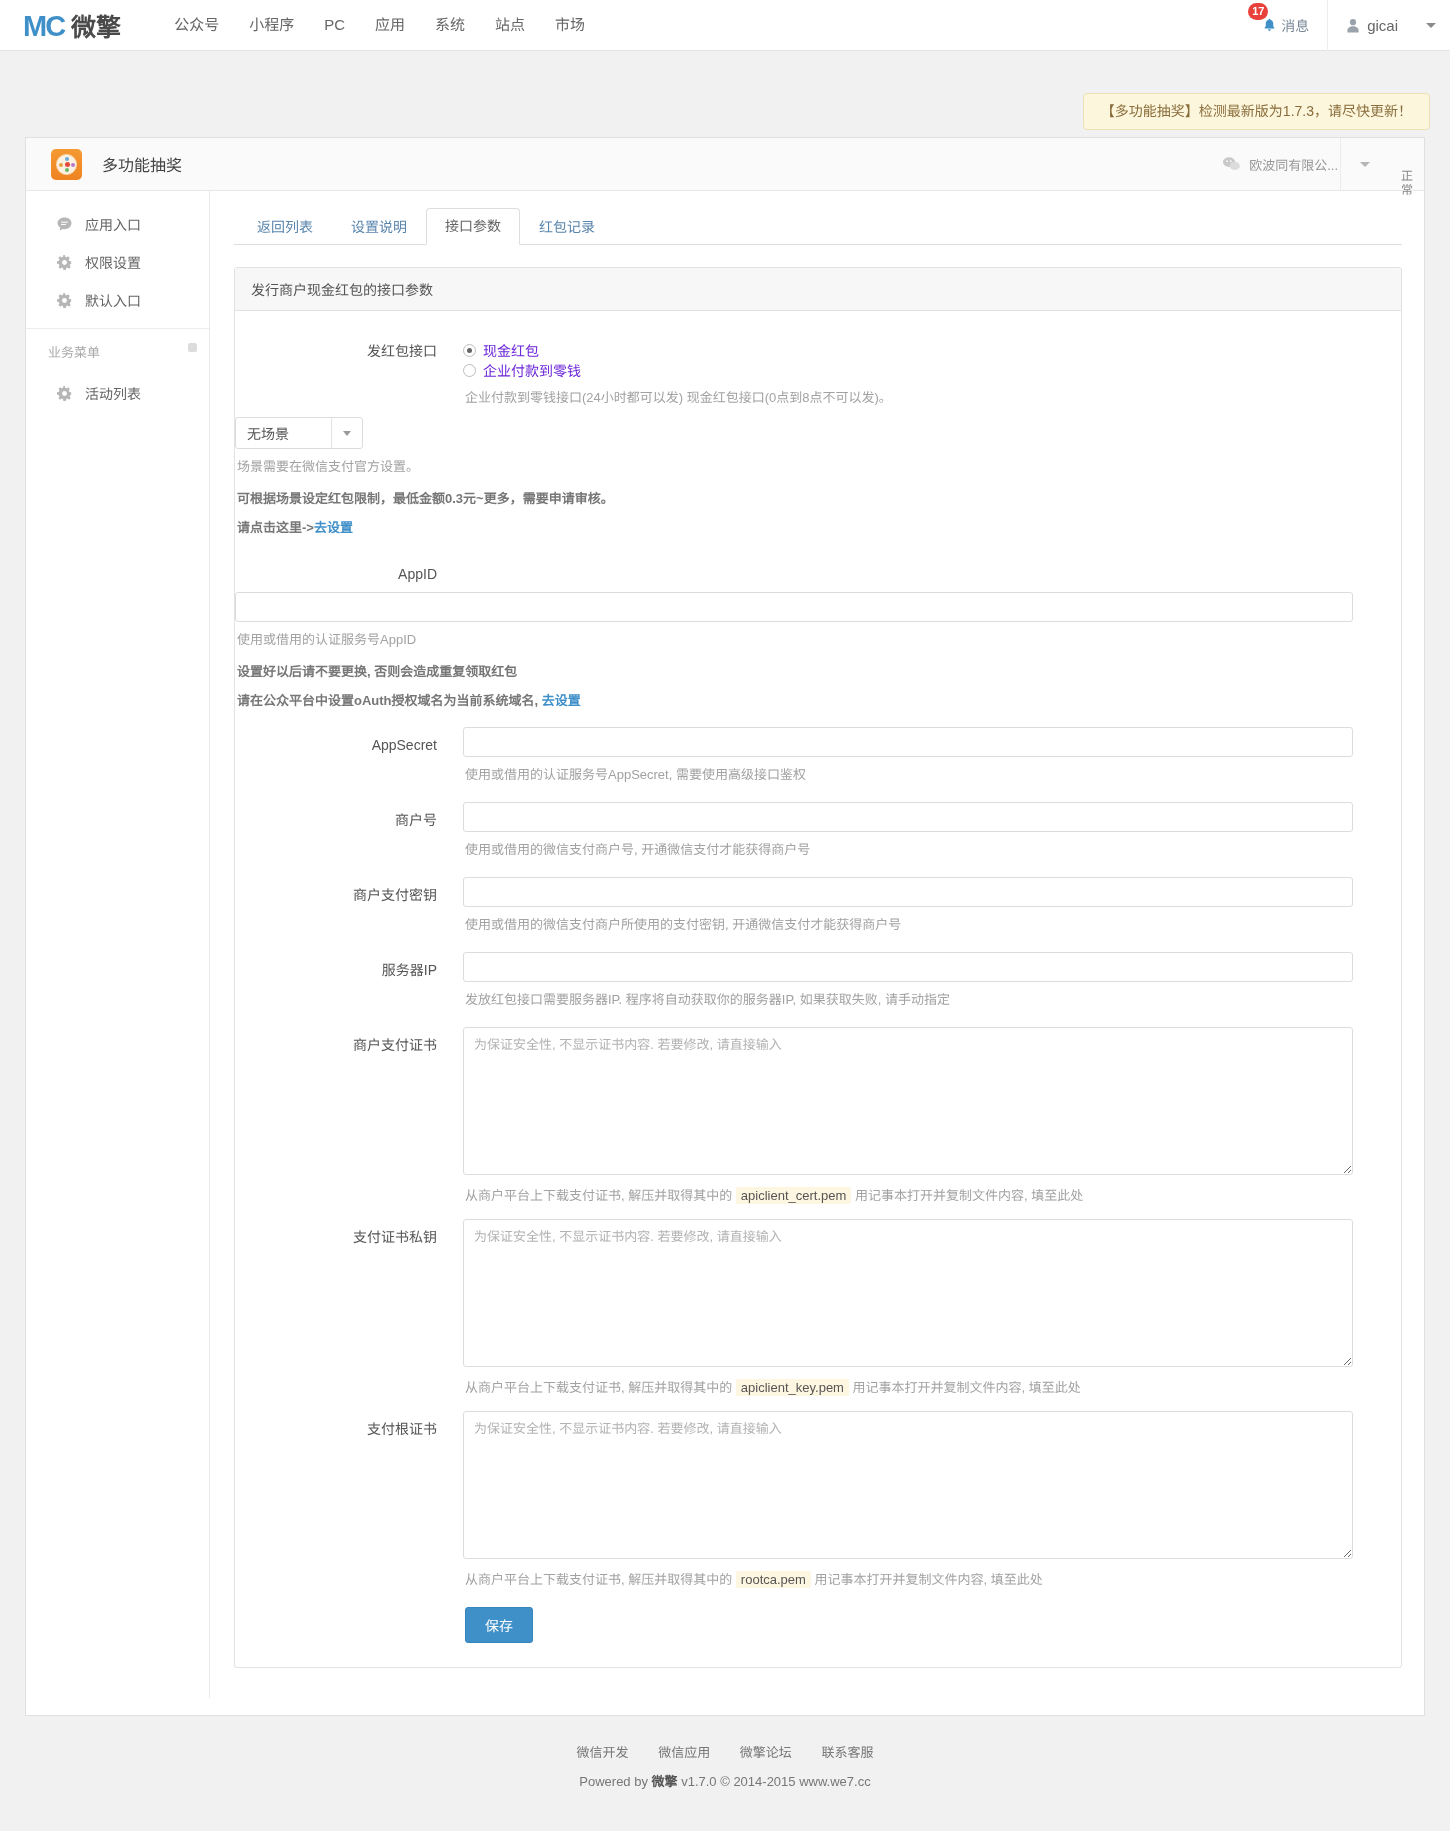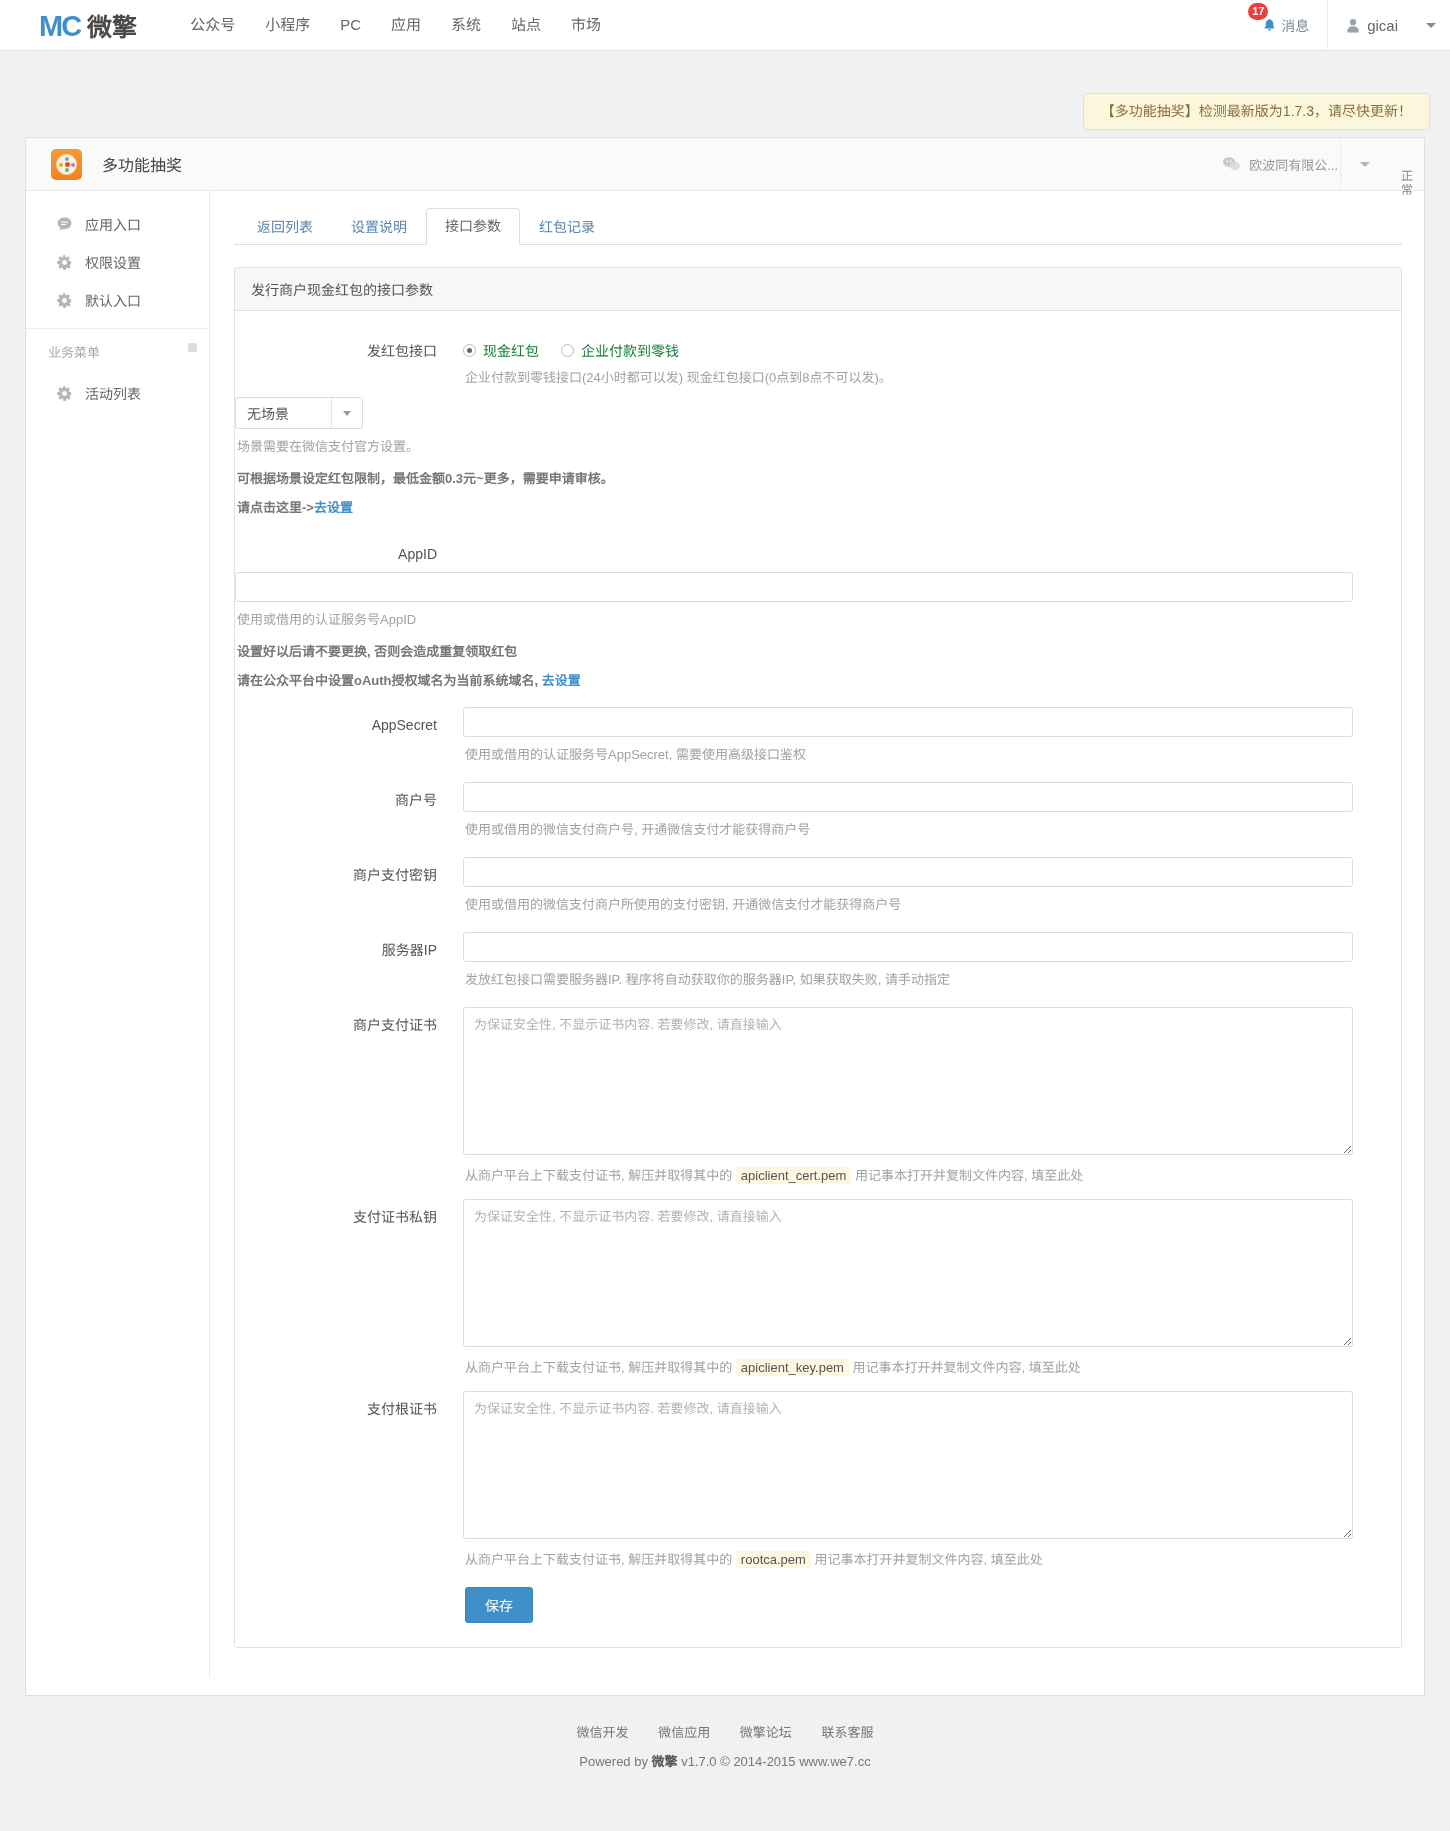--- a/index.html
+++ b/index.html
@@ -19,21 +19,21 @@
     height: 51px;
     background: #ffffff;
     border-bottom: 1px solid #e3e3e3;
     display: flex;
     align-items: center;
     position: relative;
   }
   .brand {
     display: flex;
     align-items: flex-start;
-    margin-left: 39px;
+    margin-left: 23px;
     margin-right: 38px;
     text-decoration: none;
   }
   .brand-logo {
     display: flex;
     align-items: baseline;
     font-weight: bold;
     color: #3c8dc5;
     letter-spacing: -1px;
   }
@@ -354,21 +354,22 @@
     color: #555;
     padding: 1px 5px;
     border-radius: 2px;
     font-family: "Liberation Sans", sans-serif;
   }
   .radio-line {
     padding-top: 7px;
     display: flex;
     align-items: flex-start;
     font-size: 14px;
-    color: #15803d;
+    color: #6d28d9;
+    flex-direction: column;
   }
   .radio-opt {
     display: flex;
     align-items: center;
     margin-right: 22px;
     cursor: pointer;
   }
   .radio-dot {
     width: 13px; height: 13px;
     border-radius: 50%;

